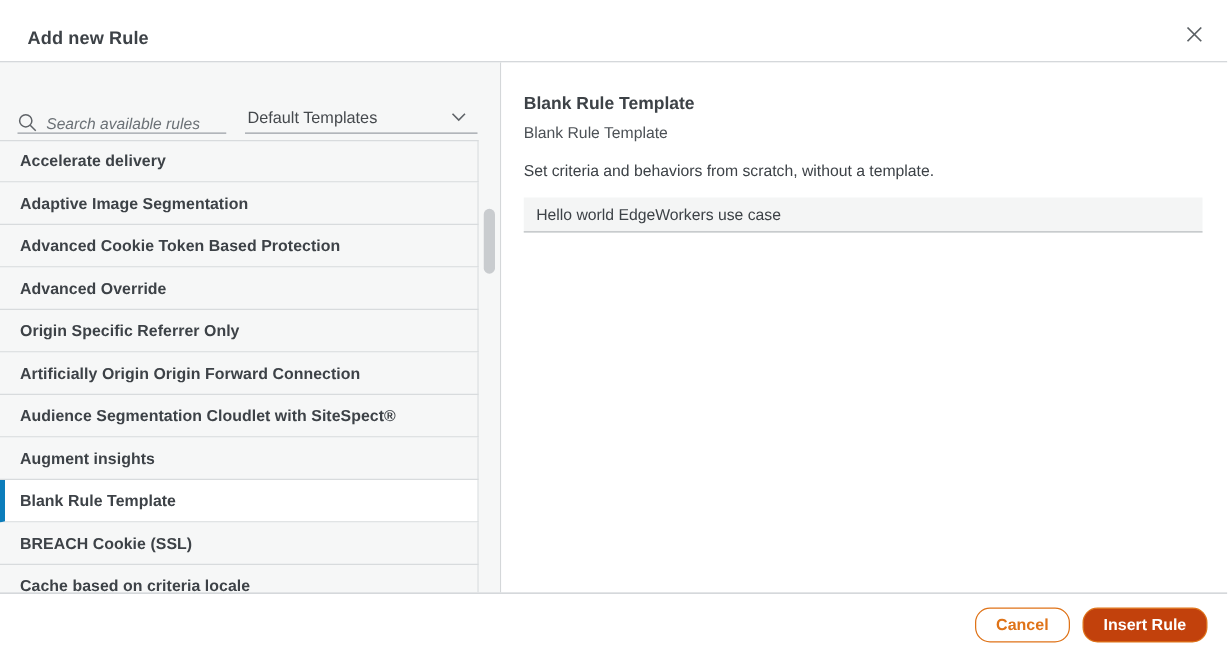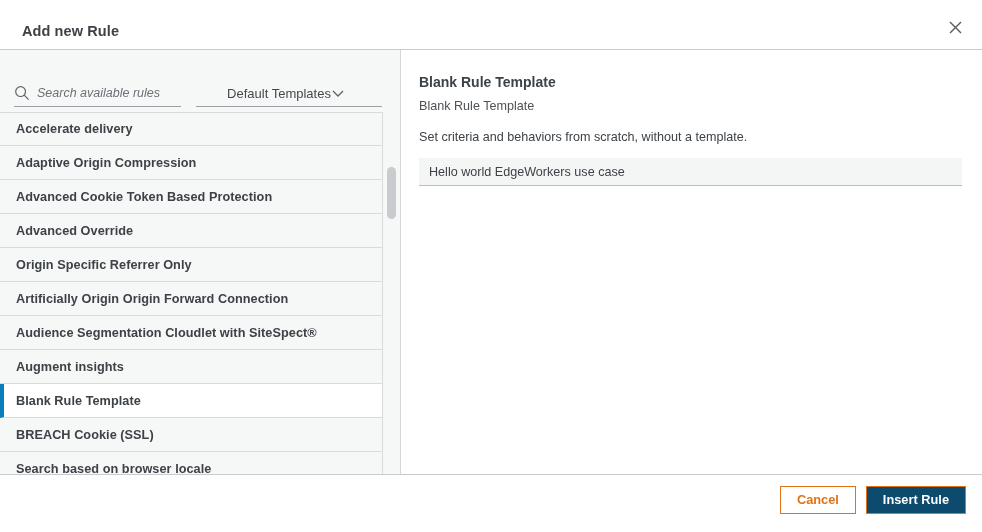--- a/index.html
+++ b/index.html
@@ -80,21 +80,21 @@
   }
 
   .search-wrap {
     position: absolute;
     left: 14px;
     top: 30px;
     width: 167px;
     height: 26px;
     border-bottom: 1px solid #9aa0a6;
     display: flex;
-    align-items: center;
+    align-items: flex-end;
   }
   .search-icon {
     width: 16px; height: 16px;
     margin-right: 7px;
     flex: none;
     display: block;
   }
   .search-input {
     border: none;
     outline: none;
@@ -114,21 +114,21 @@
 
   .select-wrap {
     position: absolute;
     left: 196px;
     top: 30px;
     width: 186px;
     height: 26px;
     border-bottom: 1px solid #9aa0a6;
     display: flex;
     align-items: center;
-    justify-content: center;
+    justify-content: space-between;
     cursor: pointer;
   }
   .select-value {
     font-size: 13px;
     color: #45494d;
     padding-left: 2px;
   }
   .chevron-down-icon {
     width: 14px; height: 14px;
     margin-right: 8px;
@@ -261,35 +261,35 @@
     right: 16px;
     top: 11px;
     display: flex;
     gap: 10px;
     align-items: center;
   }
   .btn {
     font-family: "Liberation Sans", sans-serif;
     font-size: 12.8px;
     font-weight: bold;
-    border-radius: 0;
+    border-radius: 12px;
     height: 28px;
     padding: 0 16px;
     cursor: pointer;
     line-height: 26px;
     box-sizing: border-box;
     white-space: nowrap;
   }
   .btn-secondary {
     background: #ffffff;
     color: #df7318;
     border: 1.5px solid #df7318;
   }
   .btn-primary {
-    background: #0c4a6e;
+    background: #c2410c;
     color: #ffffff;
     border: 1.5px solid #df7318;
   }
 </style>
 </head>
 <body>
 
 <div class="dialog">
 
   <div class="dialog-header">
@@ -326,21 +326,21 @@
         </span>
       </div>
     </div>
 
     <div class="rule-list">
       <div class="rule-list-inner" id="rule-list-inner">
           <div class="rule-item">
             <span>Accelerate delivery</span>
           </div>
           <div class="rule-item">
-            <span>Adaptive Origin Compression</span>
+            <span>Adaptive Image Segmentation</span>
           </div>
           <div class="rule-item">
             <span>Advanced Cookie Token Based Protection</span>
           </div>
           <div class="rule-item">
             <span>Advanced Override</span>
           </div>
           <div class="rule-item">
             <span>Origin Specific Referrer Only</span>
           </div>
@@ -353,21 +353,21 @@
           <div class="rule-item">
             <span>Augment insights</span>
           </div>
           <div class="rule-item selected">
             <span>Blank Rule Template</span>
           </div>
           <div class="rule-item">
             <span>BREACH Cookie (SSL)</span>
           </div>
           <div class="rule-item">
-            <span>Search based on browser locale</span>
+            <span>Cache based on criteria locale</span>
           </div>
         </div>
     </div>
 
     <div class="list-scrollbar">
       <div class="list-scrollbar-thumb"></div>
     </div>
   </div>
 
   <div class="right-panel">

